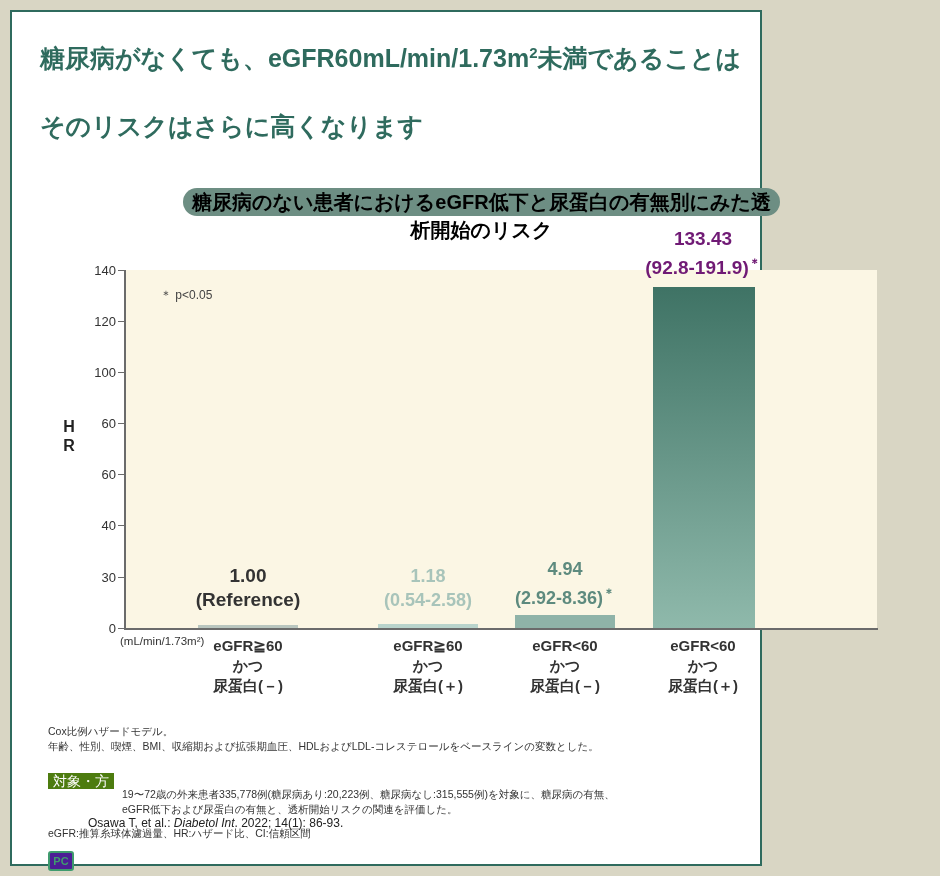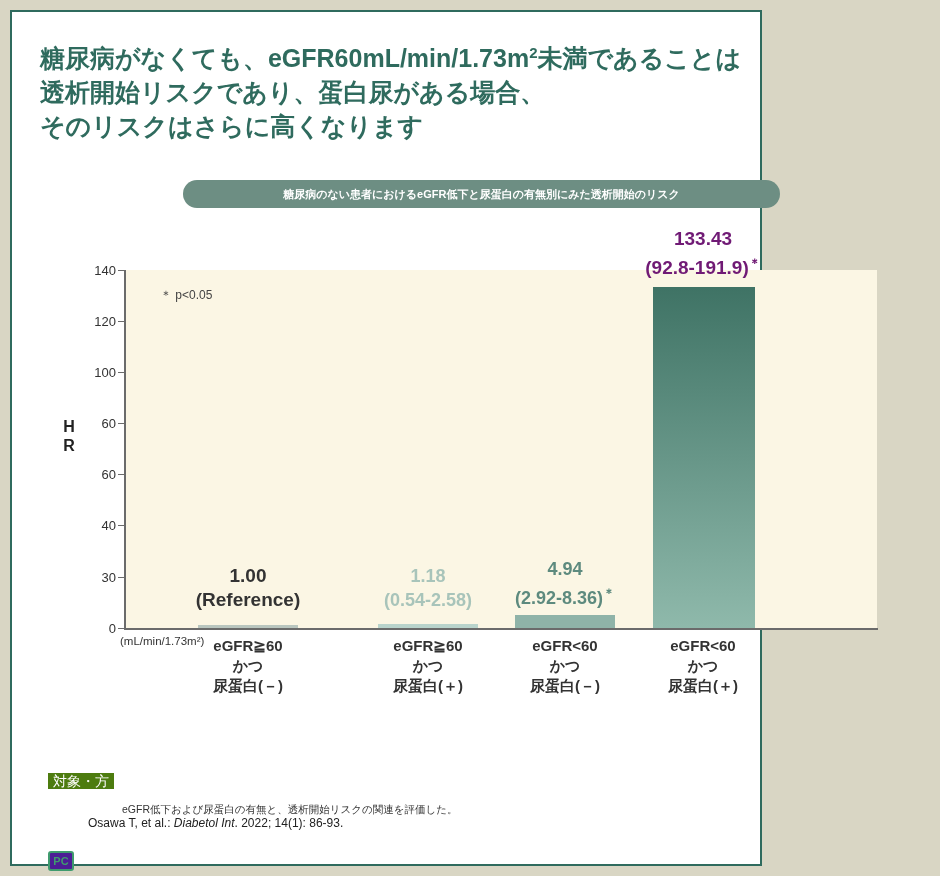--- a/index.html
+++ b/index.html
@@ -34,27 +34,27 @@
     line-height: 34px;
     letter-spacing: 0px;
   }
   .title sup {
     font-size: 15px;
     vertical-align: super;
   }
   .subtitle-band {
     position: absolute;
     left: 171px;
-    top: 168px;
+    top: 176px;
     width: 597px;
     height: 28px;
     background: #6d8e83;
     border-radius: 14px;
-    color: #ffffff;
-    font-size: 11px;
+    color: #000000;
+    font-size: 20px;
     font-weight: bold;
     line-height: 28px;
     text-align: center;
     box-sizing: border-box;
   }
 
   
   .chart-area {
     position: absolute;
     left: 0;
@@ -217,21 +217,21 @@
   }
   .ref-text i { font-style: italic; }
 </style>
 </head>
 <body>
 
 <div class="frame">
 
   <div class="title">
     <span>糖尿病がなくても、eGFR60mL/min/1.73m</span><sup>2</sup><span>未満であることは</span><br>
-    <span>透析開始リスクであり、蛋白尿がある場合、</span><br>
+    <br>
     <span>そのリスクはさらに高くなります</span>
   </div>
 
   <div class="subtitle-band">糖尿病のない患者におけるeGFR低下と尿蛋白の有無別にみた透析開始のリスク</div>
 
   <div class="chart-area">
     <div class="plot"></div>
 
     <div class="ytick" style="top:251px">140</div>
     <div class="ytick-mark" style="top:258px"></div>
@@ -304,27 +304,32 @@
       <span>133.43</span><br>
       <span>(92.8-191.9)</span><span class="star">＊</span>
     </div>
     <div class="bar-label" style="left:620px; top:624px; width:142px;">
       <span>eGFR&lt;60</span><br>
       <span>かつ</span><br>
       <span>尿蛋白(＋)</span>
     </div>
   </div>
 
+  <div class="fn1">
+    <span>Cox比例ハザードモデル。</span><br>
+    <span>年齢、性別、喫煙、BMI、収縮期および拡張期血圧、HDLおよびLDL-コレステロールをベースラインの変数とした。</span>
+  </div>
 
   <div class="method-badge">対象・方法</div>
   <div class="method-text">
     <br>
-    <br>
+    <span>19〜72歳の外来患者335,778例(糖尿病あり:20,223例、糖尿病なし:315,555例)を対象に、糖尿病の有無、</span><br>
     <span>eGFR低下および尿蛋白の有無と、透析開始リスクの関連を評価した。</span>
   </div>
 
+  <div class="fn2">eGFR:推算糸球体濾過量、HR:ハザード比、CI:信頼区間</div>
 
   <div class="ref-icon">PC</div>
   <div class="ref-text">
     <span>Osawa T, et al.: </span><i>Diabetol Int</i><span>. 2022; 14(1): 86-93.</span>
   </div>
 
 </div>
 
 </body></html>

